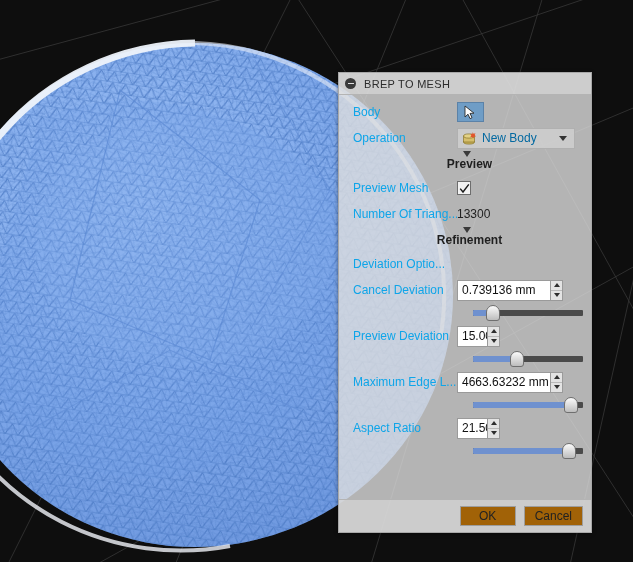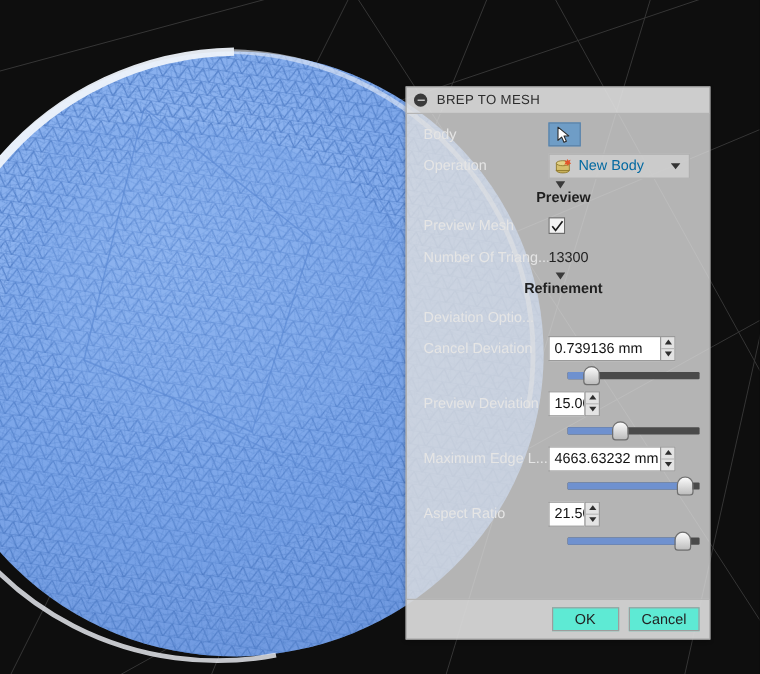--- a/index.html
+++ b/index.html
@@ -31,21 +31,21 @@
     padding-left:6px;
   }
   .collapse-icon{width:11px;height:11px;border-radius:50%;background:#3a3a3a;
     display:inline-flex;align-items:center;justify-content:center;margin-right:8px;flex:0 0 auto;}
   .collapse-icon i{display:block;width:6px;height:1.5px;background:#e0e0e0;}
   #title-text{font-size:11px;letter-spacing:0.3px;color:#2c2c2c;text-align:center;}
 
   .body-area{padding:4px 0 0 0;}
 
   .row{display:flex;align-items:center;height:26px;padding-left:14px;padding-right:8px;box-sizing:border-box;}
-  .row .lbl{width:104px;flex:0 0 auto;font-size:12px;color:#e5e5e5;white-space:nowrap;overflow:hidden;}
+  .row .lbl{width:104px;flex:0 0 auto;font-size:12px;color:#0ea5e9;white-space:nowrap;overflow:hidden;}
 
   
   .section{display:flex;align-items:center;height:24px;padding-left:9px;flex-direction:column;}
   .tri{width:0;height:0;border-left:4.5px solid transparent;border-right:4.5px solid transparent;
        border-top:6px solid #3a3a3a;margin-right:6px;}
   .section .stitle{font-weight:bold;font-size:12px;color:#1f1f1f;}
 
   
   .sel-btn{width:27px;height:20px;background:#6f9dc6;border:1px solid #5b82a8;
     display:flex;align-items:center;justify-content:center;box-sizing:border-box;}
@@ -87,21 +87,21 @@
   .track{position:absolute;left:0;top:1px;height:6px;width:100%;background:#4a4a4a;border-radius:1px;}
   .fill{position:absolute;left:0;top:1px;height:6px;background:#6f91cf;border-radius:1px;}
   .knob{position:absolute;top:-4px;width:14px;height:16px;margin-left:-7px;
     background:linear-gradient(#fbfbfb,#bdbdbd);border:1px solid #6f6f6f;
     border-radius:7px 7px 3px 3px;box-sizing:border-box;}
 
   
   #footer{position:absolute;left:0;bottom:0;width:100%;height:33px;
     border-top:1px solid #b4b4b4;background:rgba(214,214,214,0.72);
     display:flex;align-items:center;justify-content:flex-end;padding-right:8px;box-sizing:border-box;}
-  .btn{height:20px;min-width:56px;padding:0 10px;background:#5eead4;border:1px solid #9d9d9d;
+  .btn{height:20px;min-width:56px;padding:0 10px;background:#a16207;border:1px solid #9d9d9d;
     font-size:12px;color:#222;display:flex;align-items:center;justify-content:center;
     box-sizing:border-box;margin-left:8px;}
 </style>
 </head>
 <body>
 
 <div id="viewport">
   <svg width="633" height="562">
     <defs>
       <clipPath id="domeClip">

